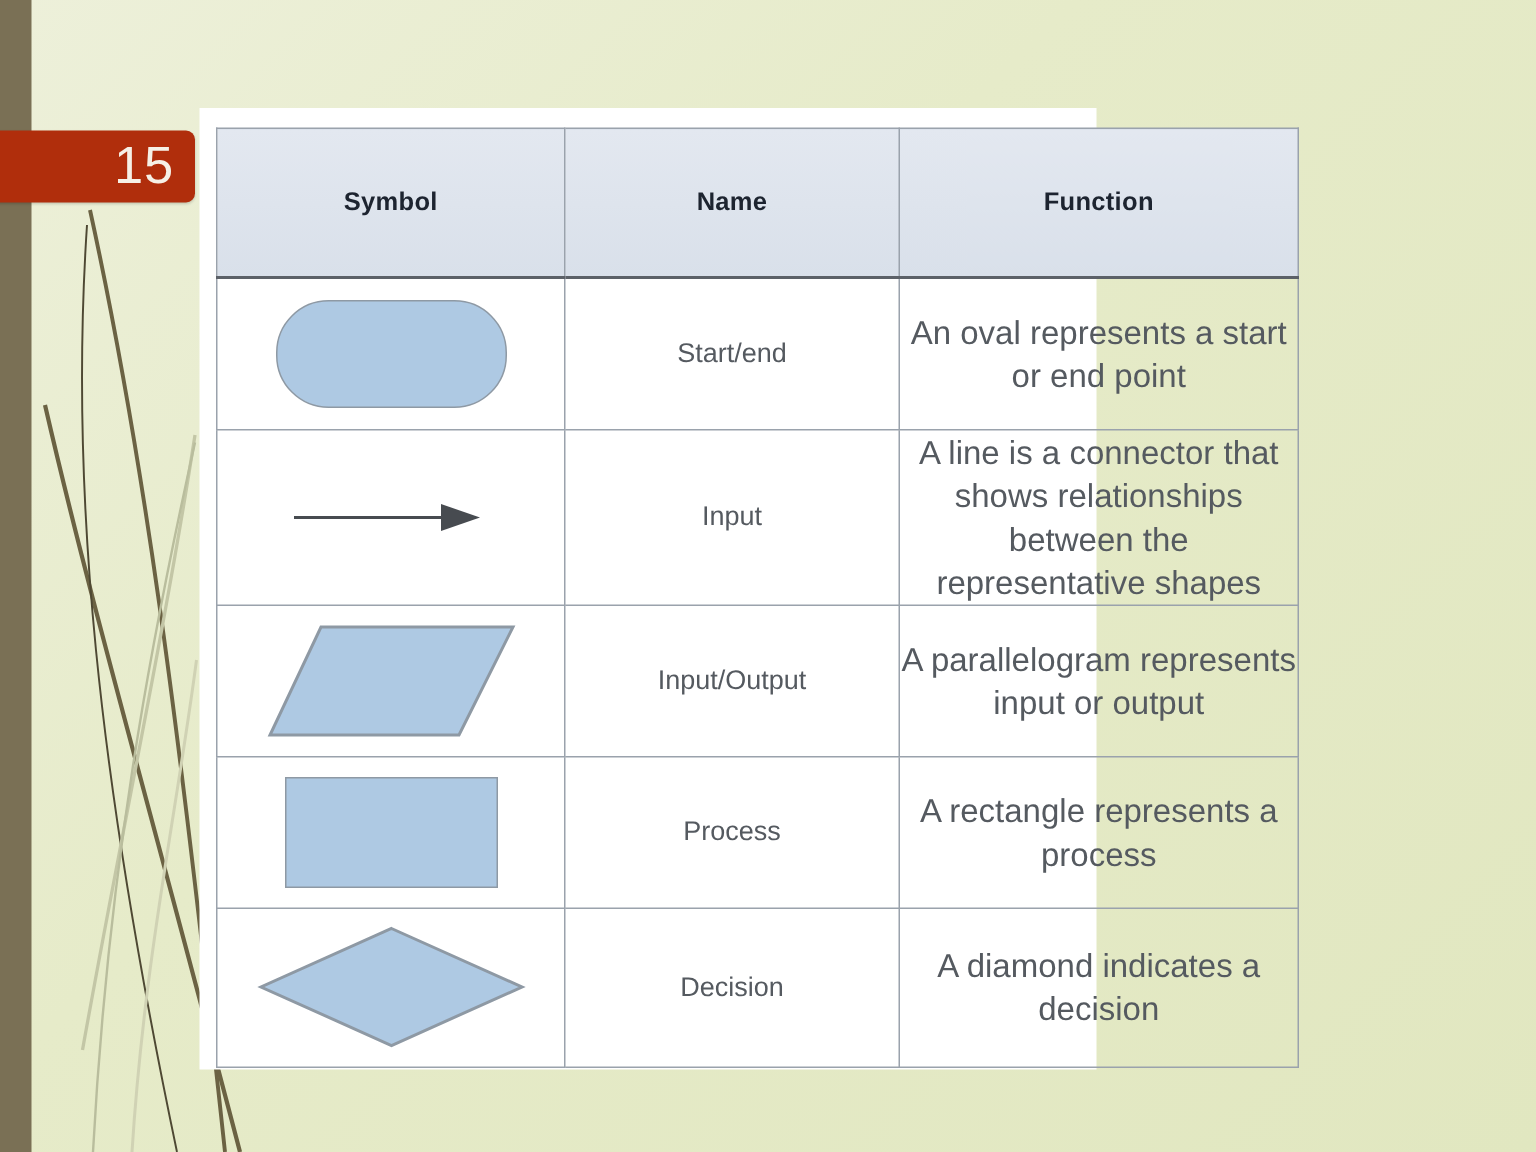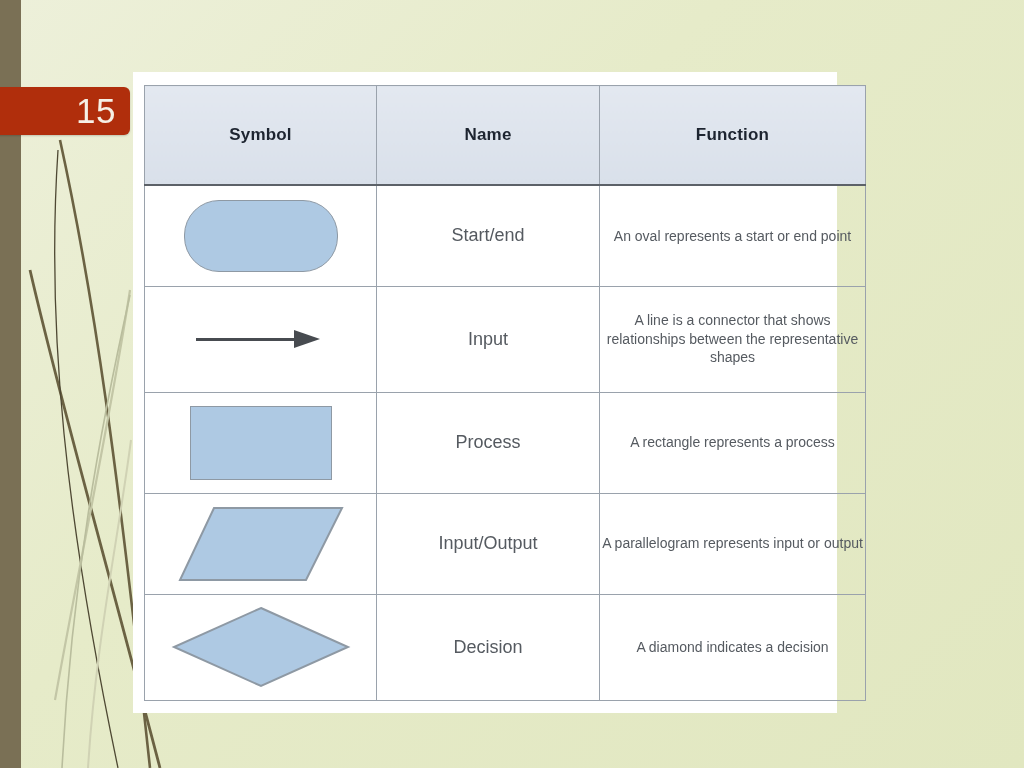--- a/index.html
+++ b/index.html
@@ -72,21 +72,21 @@
     letter-spacing: 0.2px;
     font-family: "Liberation Sans", sans-serif;
     white-space: nowrap;
   }
 
   
   .table-frame {
     position: absolute;
     left: 133px;
     top: 72px;
-    width: 704px;
+    width: 598px;
     height: 641px;
     background: #ffffff;
   }
 
   .sym-table {
     position: absolute;
     left: 11px;
     top: 13px;
     width: 721px;
     border-collapse: collapse;
@@ -118,21 +118,21 @@
   .sym-table tbody tr { height: 101px; }
   .sym-table tbody tr.tall { height: 106px; }
 
   .cell-name {
     font-size: 18px;
     color: #555a60;
     font-family: "Liberation Sans", sans-serif;
   }
 
   .cell-function {
-    font-size: 14px;
+    font-size: 22px;
     color: #555a60;
     line-height: 1.32;
     padding: 4px 18px;
     font-family: "Liberation Sans", sans-serif;
   }
 
   .symbol-cell {
     position: relative;
   }
   .symbol-holder {
@@ -238,39 +238,39 @@
               </div>
             </div>
           </td>
           <td class="cell-name">Input</td>
           <td class="cell-function">A line is a connector that shows relationships between the representative shapes</td>
         </tr>
 
         <tr>
           <td class="symbol-cell">
             <div class="symbol-holder">
-              <div class="shape-rect"></div>
-            </div>
-          </td>
-          <td class="cell-name">Process</td>
-          <td class="cell-function">A rectangle represents a process</td>
-        </tr>
-
-        <tr>
-          <td class="symbol-cell">
-            <div class="symbol-holder">
               <svg width="170" height="80" viewBox="0 0 170 80">
                 <polygon points="38,4 166,4 130,76 4,76" fill="#aec9e3" stroke="#8e99a4" stroke-width="2"></polygon>
               </svg>
             </div>
           </td>
           <td class="cell-name">Input/Output</td>
           <td class="cell-function">A parallelogram represents input or output</td>
         </tr>
 
+        <tr>
+          <td class="symbol-cell">
+            <div class="symbol-holder">
+              <div class="shape-rect"></div>
+            </div>
+          </td>
+          <td class="cell-name">Process</td>
+          <td class="cell-function">A rectangle represents a process</td>
+        </tr>
+
         <tr class="tall">
           <td class="symbol-cell">
             <div class="symbol-holder">
               <svg width="180" height="84" viewBox="0 0 180 84">
                 <polygon points="90,3 177,42 90,81 3,42" fill="#aec9e3" stroke="#8e99a4" stroke-width="2"></polygon>
               </svg>
             </div>
           </td>
           <td class="cell-name">Decision</td>
           <td class="cell-function">A diamond indicates a decision</td>

